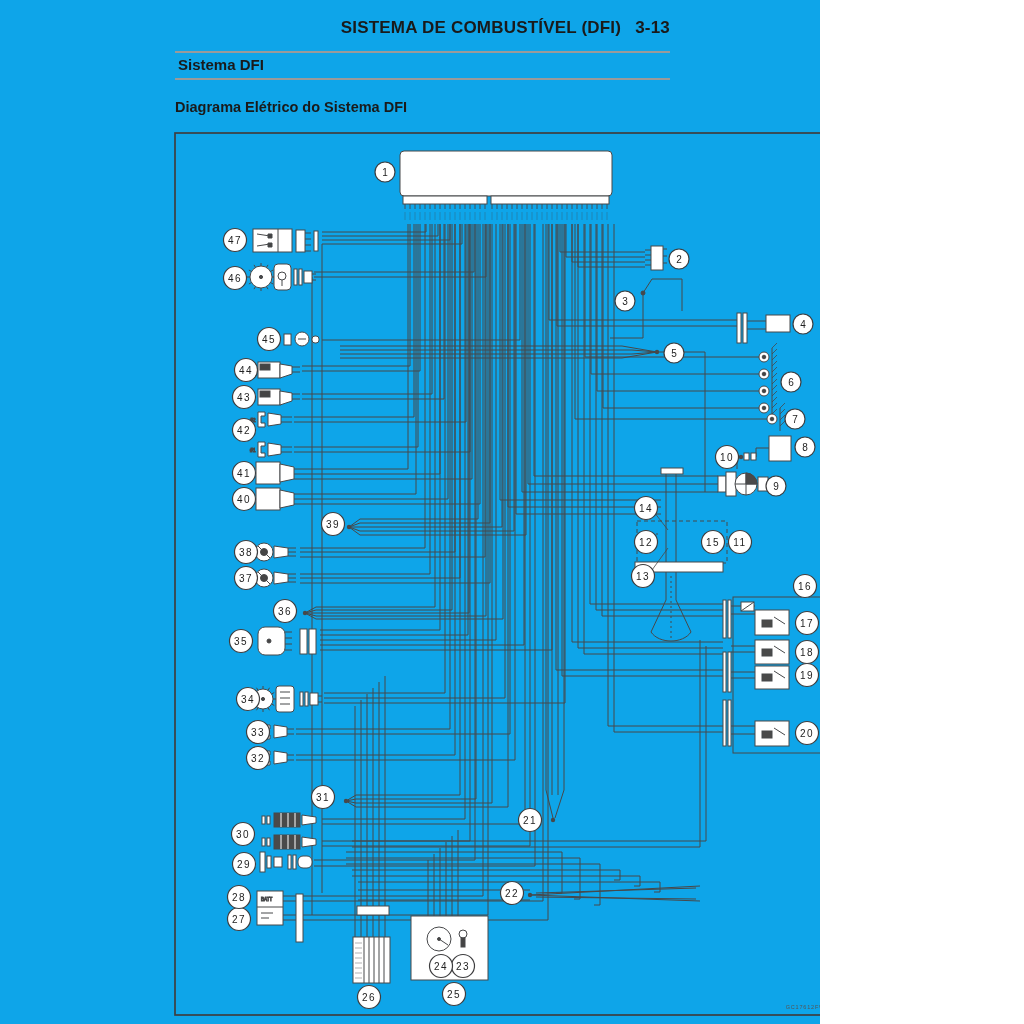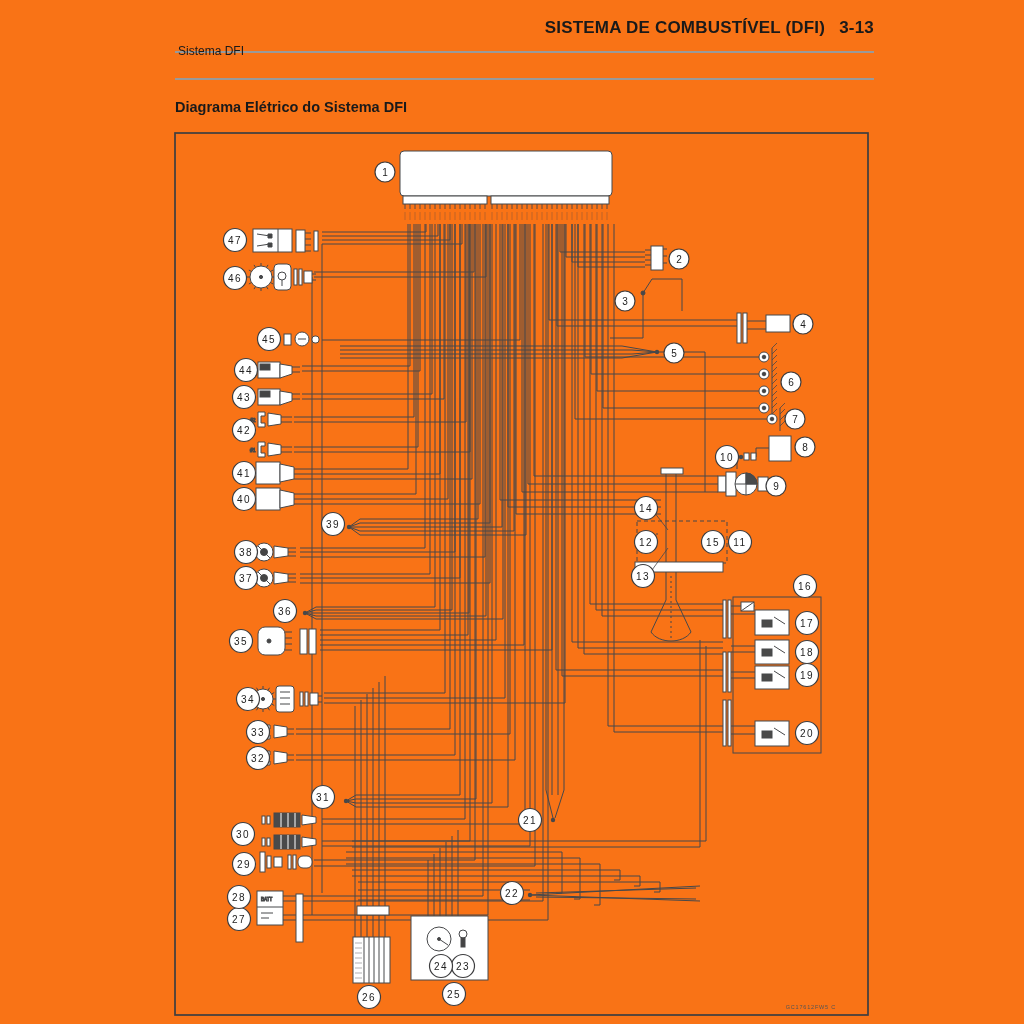--- a/index.html
+++ b/index.html
@@ -1,23 +1,23 @@
 <!DOCTYPE html>
 <html><head>
 <meta charset="utf-8">
 <style>
   html,body{margin:0;padding:0;background:#ffffff;}
-  #page{position:relative;width:1024px;height:1024px;background:#f97316;overflow:hidden;
+  #page{position:relative;width:820px;height:1024px;background:#0ea5e9;overflow:hidden;
         font-family:"Liberation Sans",sans-serif;color:#1a1a1a;}
   .hdr{position:absolute;left:175px;right:150px;top:18px;text-align:right;
        font-size:17px;font-weight:bold;letter-spacing:.2px;white-space:nowrap;}
   .hdr .pg{margin-left:14px;}
   .rule{position:absolute;left:175px;right:150px;height:2px;background:#9a9a9a;}
   #rule1{top:51px;} #rule2{top:78px;}
-  .section-title{position:absolute;left:178px;top:44px;font-size:12px;font-weight:normal;}
+  .section-title{position:absolute;left:178px;top:56px;font-size:15px;font-weight:bold;}
   .diagram-title{position:absolute;left:175px;top:99px;font-size:14.5px;font-weight:bold;}
   #wiring-svg{position:absolute;left:0;top:0;}
   .ink{stroke:#47484a;fill:none;stroke-width:1;}
   text{font-family:"Liberation Sans",sans-serif;}
 </style>
 </head>
 <body>
 
 <div id="page">
 

